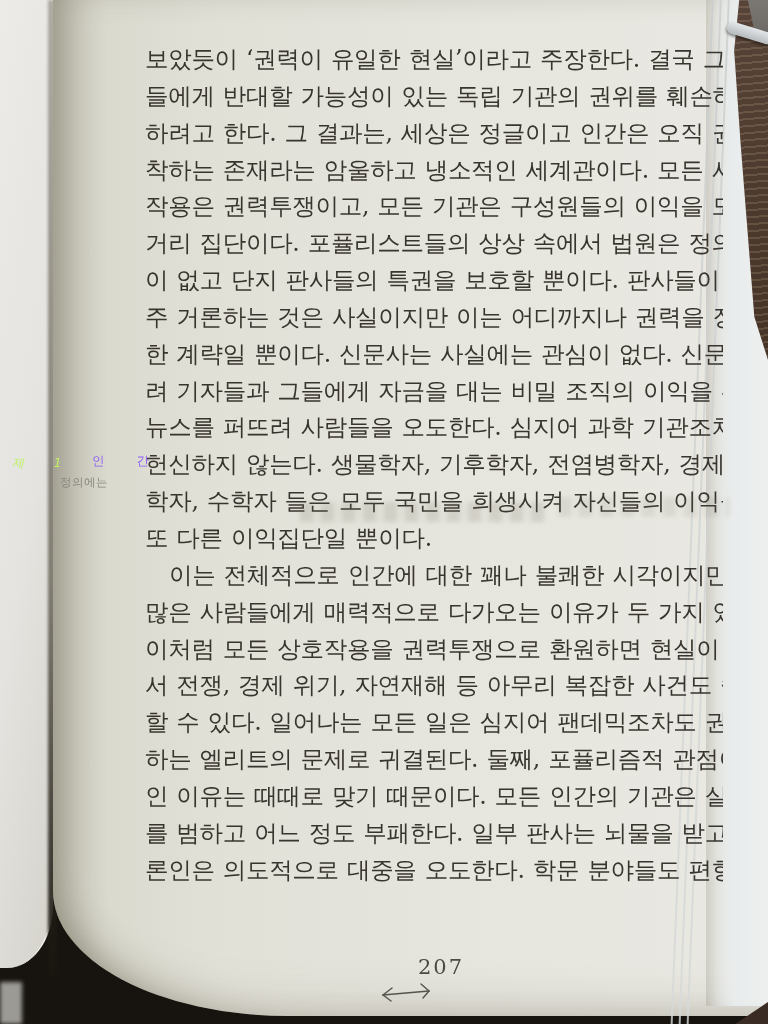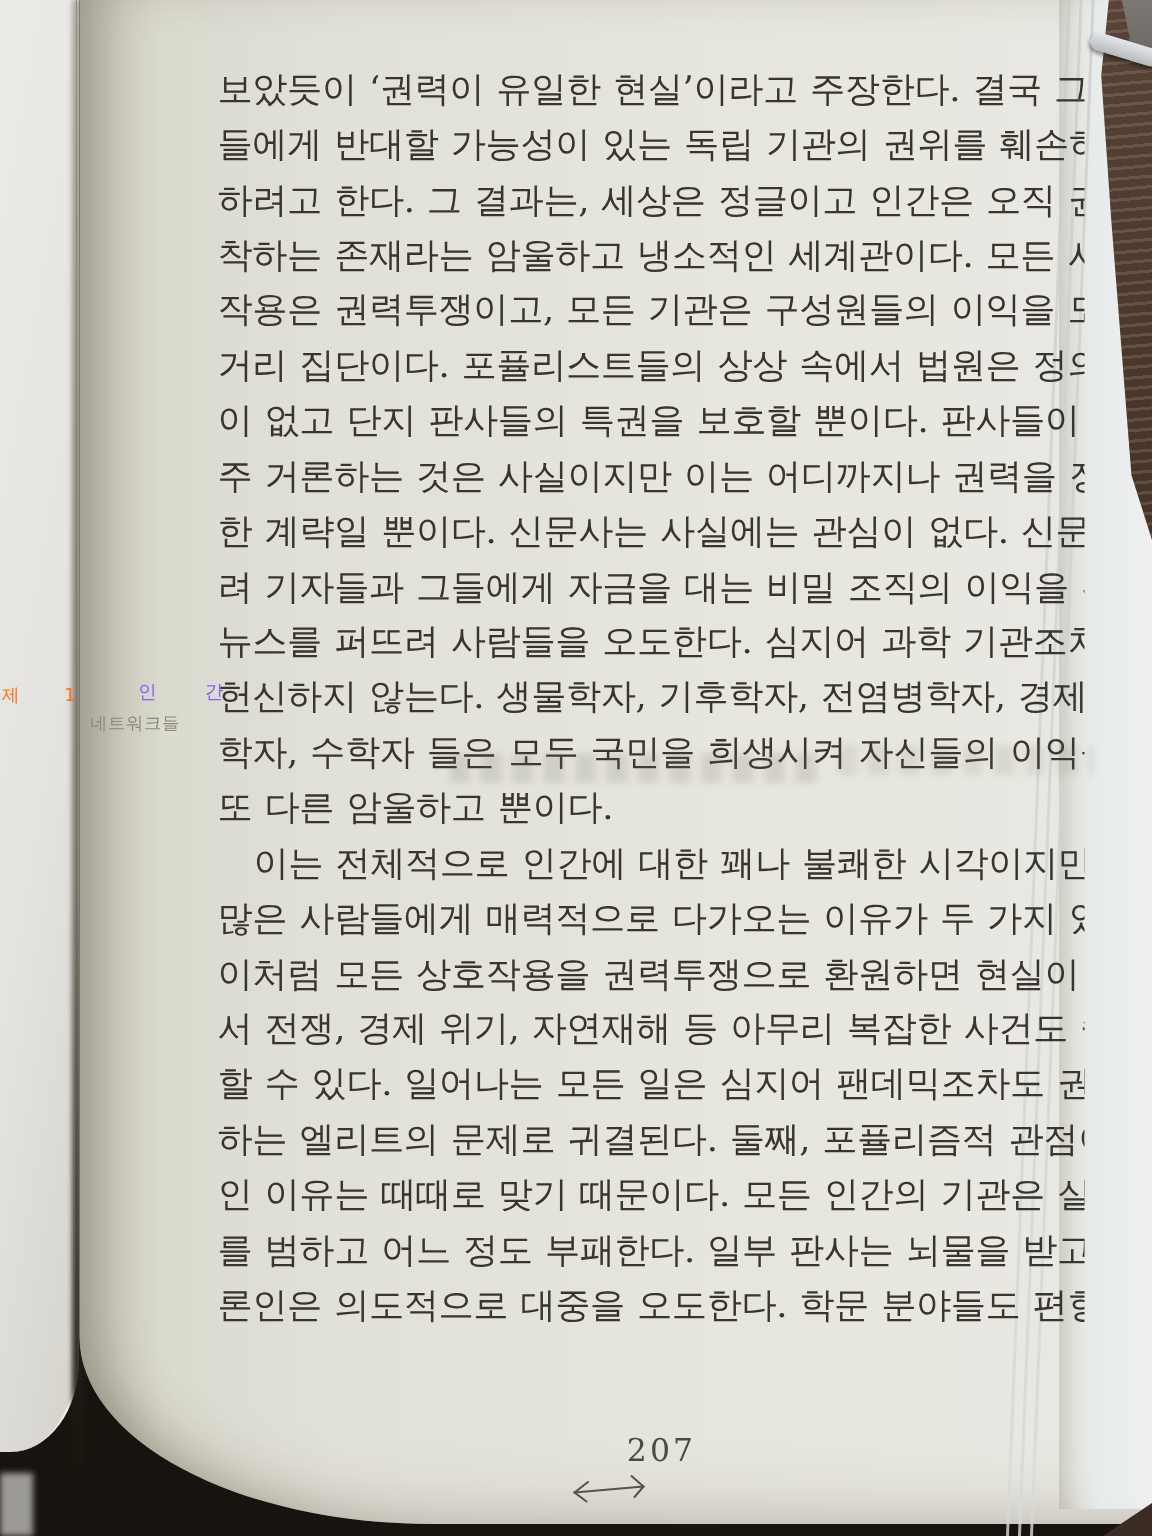--- a/index.html
+++ b/index.html
@@ -63,21 +63,21 @@
     position:absolute;right:0;bottom:0;width:42px;height:22px;
     background:#3a2c24;
     clip-path:polygon(22% 100%,100% 0,100% 100%);
   }
   .floor-gray{
     position:absolute;left:0;bottom:0;width:22px;height:42px;
     background:#9c9a94;filter:blur(2px);
   }
   
   .note{position:absolute;color:#8d8b83;font-family:"DejaVu Sans",sans-serif;}
-  .note-left{left:1px;top:455px;font-size:12px;letter-spacing:13px;color:#f97316;}
+  .note-left{left:12px;top:455px;font-size:12px;letter-spacing:13px;color:#bef264;font-style:italic;}
   .note-r1{left:60px;top:453px;font-size:12.5px;letter-spacing:14px;color:#8b5cf6;margin-left:32px;}
   .note-r2{left:60px;top:475px;font-size:11.5px;letter-spacing:0.5px;color:#8a887f;}
   
   .textblock{position:absolute;left:145px;top:44px;width:578px;}
   .pline{
     height:36.85px;line-height:30px;
     font-size:23.5px;color:#37352e;
     letter-spacing:-0.3px;word-spacing:1px;
     text-align:justify;text-align-last:justify;
     white-space:nowrap;overflow:hidden;
@@ -115,37 +115,37 @@
   </div>
 
   <div class="wood"></div>
   <div class="wall-corner"></div>
   <div class="rod"></div>
   <div class="wood-br"></div>
   <div class="floor-gray"></div>
 
   <div class="note note-left">제 1</div>
   <div class="note note-r1">인 간</div>
-  <div class="note note-r2">네트워크들</div>
+  <div class="note note-r2">정의에는</div>
 
   <div class="textblock">
     <div class="pline">보았듯이 ‘권력이 유일한 현실’이라고 주장한다. 결국 그들은 자신</div>
     <div class="pline">들에게 반대할 가능성이 있는 독립 기관의 권위를 훼손하거나 도용</div>
     <div class="pline">하려고 한다. 그 결과는, 세상은 정글이고 인간은 오직 권력에만 집</div>
     <div class="pline">착하는 존재라는 암울하고 냉소적인 세계관이다. 모든 사회적 상호</div>
     <div class="pline">작용은 권력투쟁이고, 모든 기관은 구성원들의 이익을 도모하는 패</div>
     <div class="pline">거리 집단이다. 포퓰리스트들의 상상 속에서 법원은 정의에는 관심</div>
     <div class="pline">이 없고 단지 판사들의 특권을 보호할 뿐이다. 판사들이 정의를 자</div>
     <div class="pline">주 거론하는 것은 사실이지만 이는 어디까지나 권력을 장악하기 위</div>
     <div class="pline">한 계략일 뿐이다. 신문사는 사실에는 관심이 없다. 신문들은 오히</div>
     <div class="pline">려 기자들과 그들에게 자금을 대는 비밀 조직의 이익을 위해 가짜</div>
     <div class="pline">뉴스를 퍼뜨려 사람들을 오도한다. 심지어 과학 기관조차 진실에</div>
     <div class="pline">헌신하지 않는다. 생물학자, 기후학자, 전염병학자, 경제학자, 역사</div>
     <div class="pline">학자, 수학자 들은 모두 국민을 희생시켜 자신들의 이익을 챙기는</div>
-    <div class="pline para-end">또 다른 암울하고 뿐이다.</div>
+    <div class="pline para-end">또 다른 이익집단일 뿐이다.</div>
     <div class="pline para-start">이는 전체적으로 인간에 대한 꽤나 불쾌한 시각이지만, 그럼에도</div>
     <div class="pline">많은 사람들에게 매력적으로 다가오는 이유가 두 가지 있다. 첫째,</div>
     <div class="pline">이처럼 모든 상호작용을 권력투쟁으로 환원하면 현실이 단순해져</div>
     <div class="pline">서 전쟁, 경제 위기, 자연재해 등 아무리 복잡한 사건도 쉽게 해석</div>
     <div class="pline">할 수 있다. 일어나는 모든 일은 심지어 팬데믹조차도 권력을 추구</div>
     <div class="pline">하는 엘리트의 문제로 귀결된다. 둘째, 포퓰리즘적 관점이 매력적</div>
     <div class="pline">인 이유는 때때로 맞기 때문이다. 모든 인간의 기관은 실제로 오류</div>
     <div class="pline">를 범하고 어느 정도 부패한다. 일부 판사는 뇌물을 받고, 일부 언</div>
     <div class="pline">론인은 의도적으로 대중을 오도한다. 학문 분야들도 편향이나 족벌</div>
   </div>

